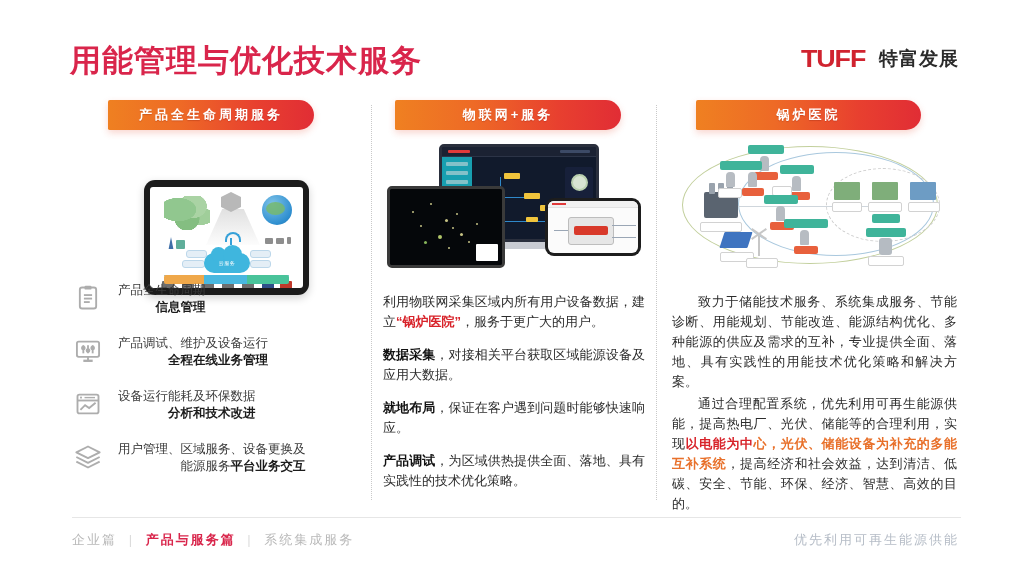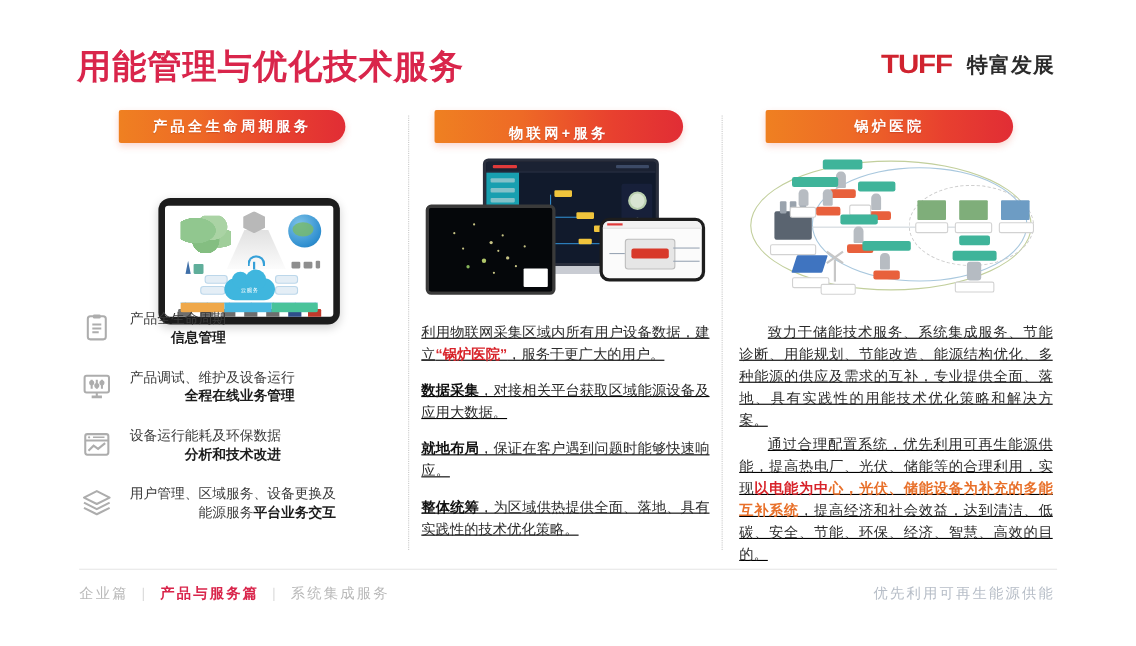--- a/index.html
+++ b/index.html
@@ -47,21 +47,21 @@
     border-radius:2px 16px 16px 2px;
     background:linear-gradient(90deg,#ef8021 0%,#ee6a26 35%,#e8402f 72%,#e12d35 100%);
     display:flex;align-items:center;justify-content:center;
     box-shadow:0 3px 7px rgba(226,70,40,.22);
   }
   .ribbon span{
     color:#fff;font-size:13px;font-weight:bold;letter-spacing:3px;
     text-shadow:0 1px 1px rgba(120,20,10,.25);
   }
   .r1{width:206px;margin-left:34px;}
-  .r2{width:226px;margin-left:12px;align-items:flex-end;}
+  .r2{width:226px;margin-left:12px;}
   .r3{width:225px;margin-left:24px;}
 
   
   .imgwrap{position:relative;}
 
   
   .tablet{
     position:absolute;left:70px;top:50px;width:165px;height:115px;
     background:#1c1c1c;border-radius:11px;padding:7px 6px;box-sizing:border-box;
     box-shadow:0 3px 9px rgba(0,0,0,.18);
@@ -189,21 +189,21 @@
   .nline{position:absolute;background:#cfd6dc;height:1px;}
 
   
   .list{position:absolute;left:0;top:182px;width:286px;text-align:right;}
   .li{display:flex;align-items:flex-start;margin-bottom:19px;}
   .li-ic{width:30px;flex:0 0 30px;height:30px;margin-right:14px;margin-top:2px;color:#adadad;}
   .li-ic svg{width:28px;height:28px;display:block;}
   .li-tx{font-size:12.5px;color:#3a3a3a;line-height:17px;}
   .li-tx .b{font-weight:bold;color:#1c1c1c;}
 
-  .para{position:absolute;top:192px;width:100%;text-decoration:underline;}
+  .para{position:absolute;top:192px;width:100%;}
   .p{font-size:13px;color:#2c2c2c;line-height:20px;margin:0 0 13px 0;text-align:justify;}
   .p .bold{font-weight:bold;color:#111;}
   .p .red{color:#d8232a;font-weight:bold;}
   .p3{font-size:13px;color:#2c2c2c;line-height:20px;margin:0 0 2px 0;text-indent:26px;text-align:justify;}
   .p3 .red{color:#d8232a;font-weight:bold;}
   .p3 .org{color:#e8702a;font-weight:bold;}
 
   
   .foot-rule{position:absolute;left:72px;top:517px;width:889px;height:1px;background:#e6e6e6;}
   .foot{position:absolute;left:72px;top:531px;font-size:13px;color:#b9b9b9;letter-spacing:2px;}
@@ -421,21 +421,21 @@
         <p class="p">
           <span>利用物联网采集区域内所有用户设备数据，建立</span><span class="red">“锅炉医院”</span><span>，服务于更广大的用户。</span>
         </p>
         <p class="p">
           <span class="bold">数据采集</span><span>，对接相关平台获取区域能源设备及应用大数据。</span>
         </p>
         <p class="p">
           <span class="bold">就地布局</span><span>，保证在客户遇到问题时能够快速响应。</span>
         </p>
         <p class="p">
-          <span class="bold">整体统筹</span><span>，为区域供热提供全面、落地、具有实践性的技术优化策略。</span>
+          <span class="bold">产品调试</span><span>，为区域供热提供全面、落地、具有实践性的技术优化策略。</span>
         </p>
       </div>
     </div>
 
     <div class="col col3">
       <div class="ribbon r3">
         <span>锅炉医院</span>
       </div>
 
       <div class="enet">

